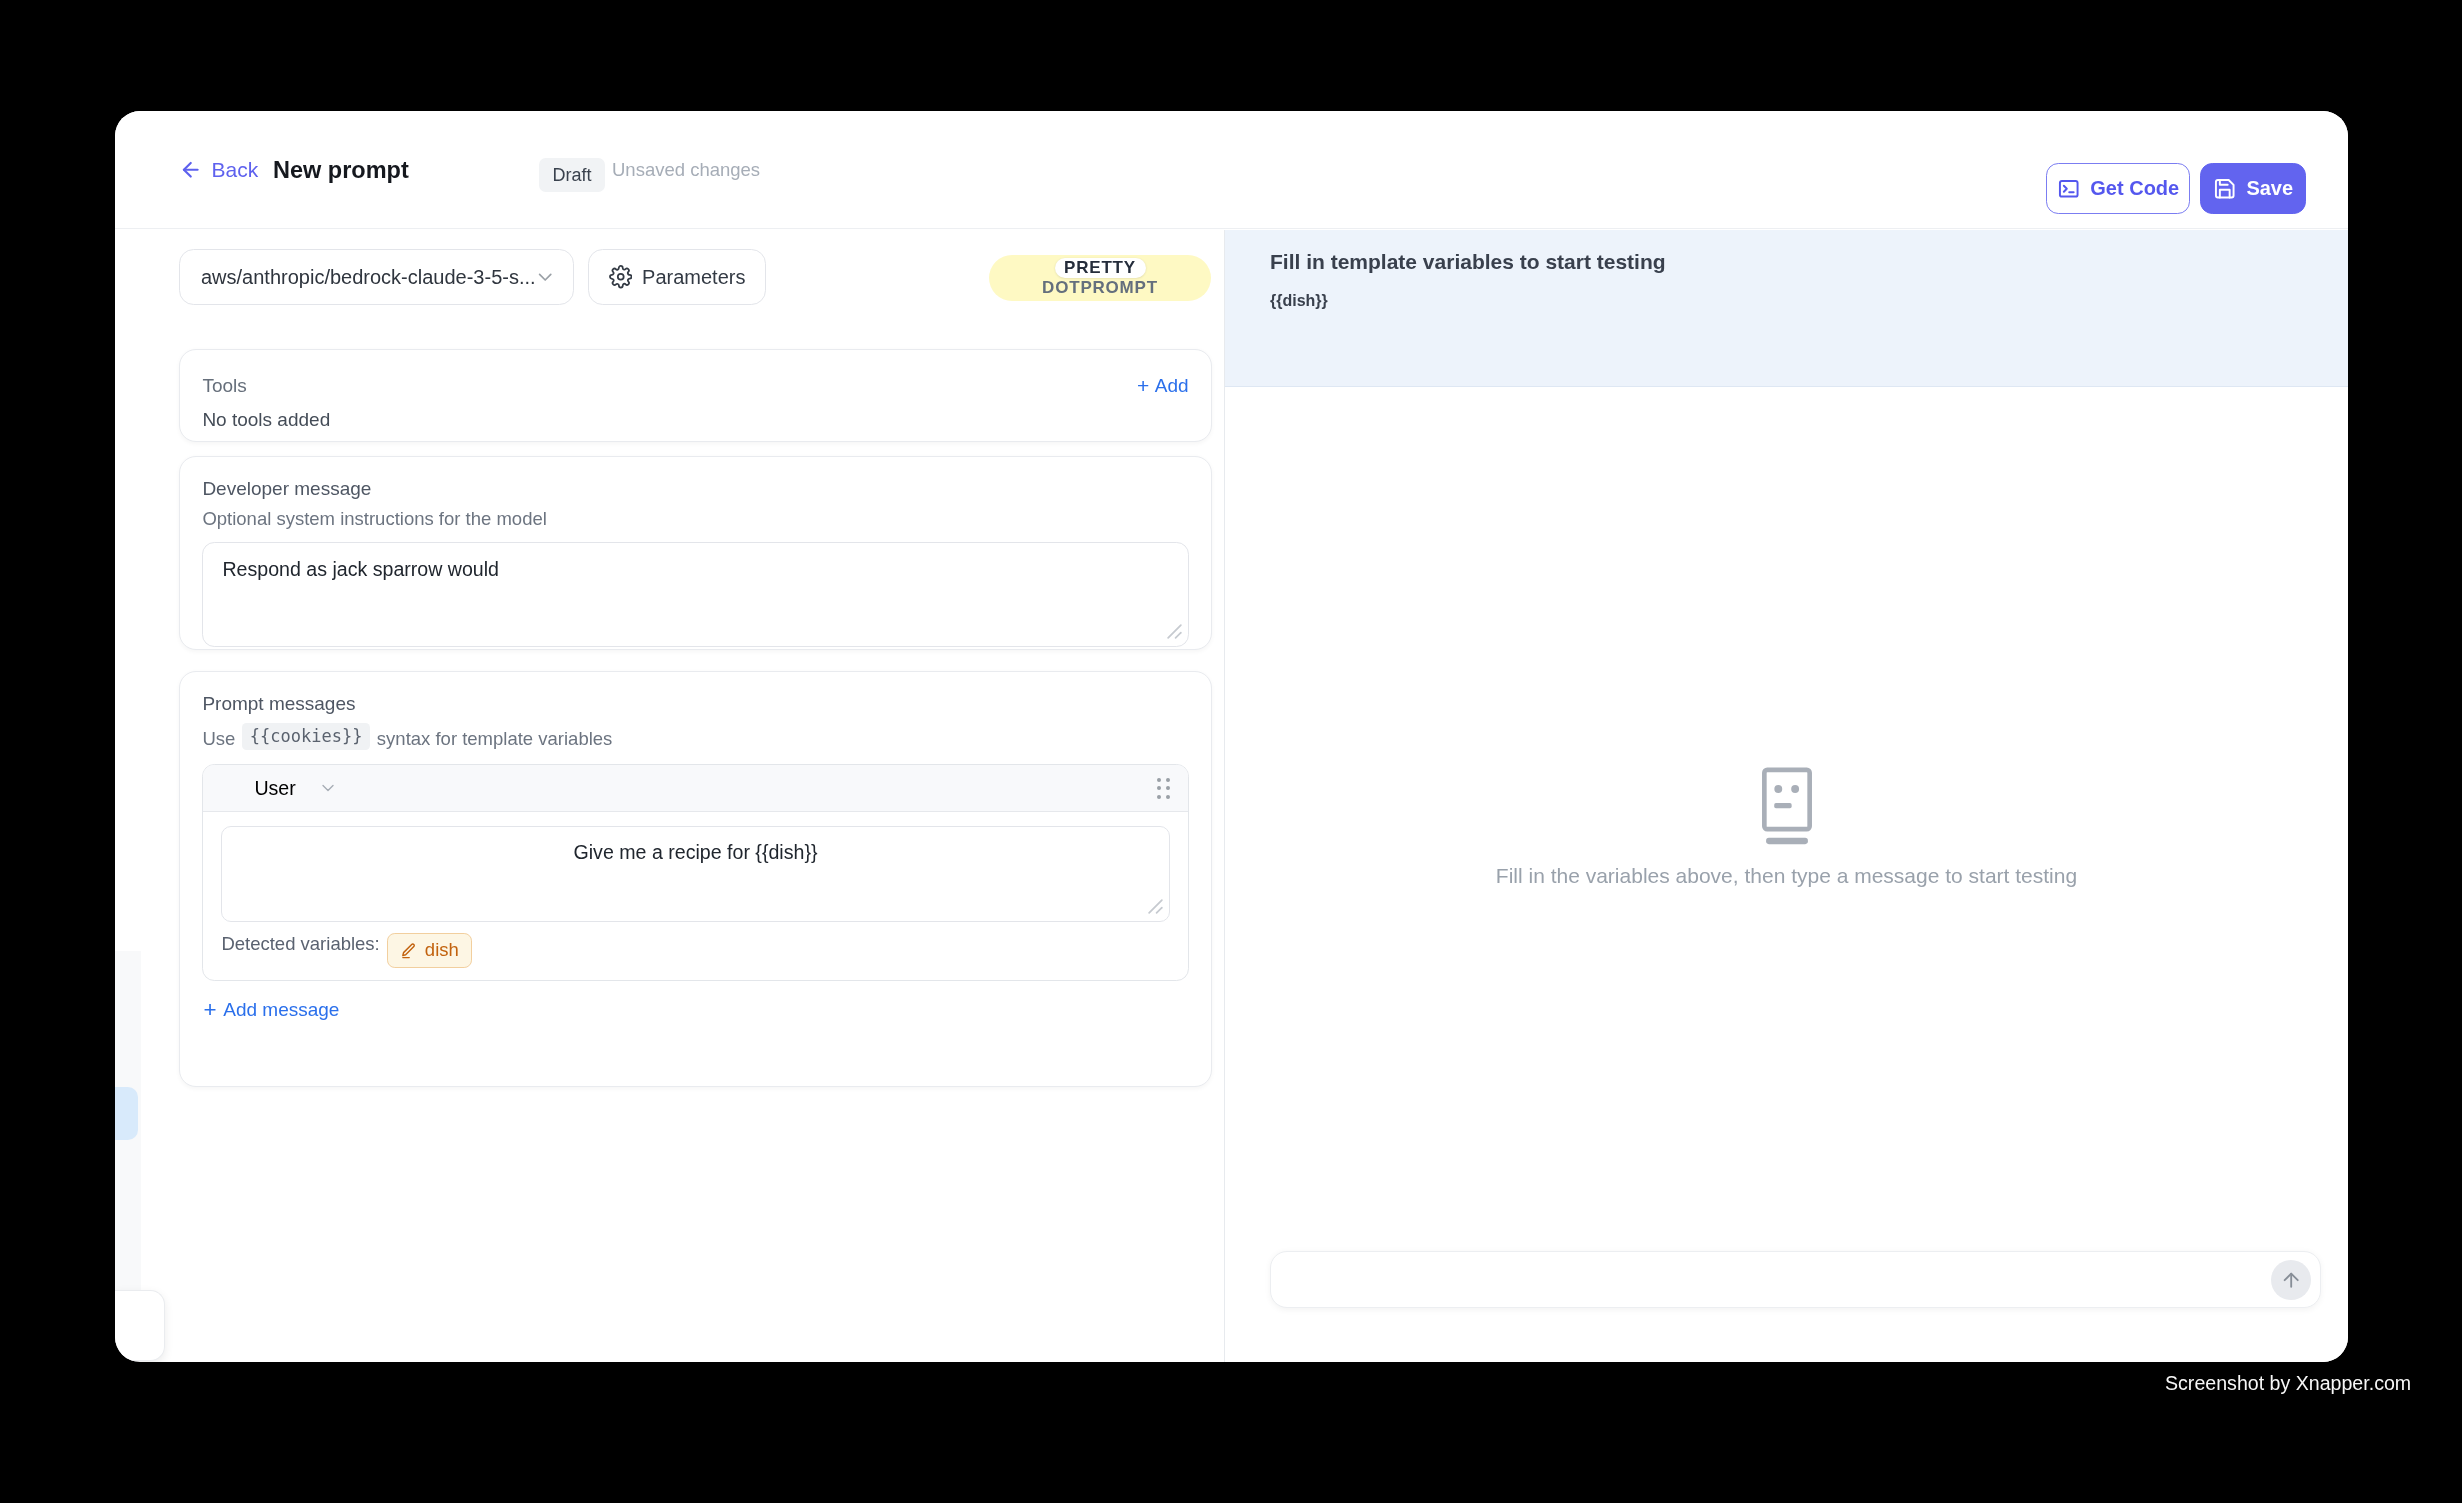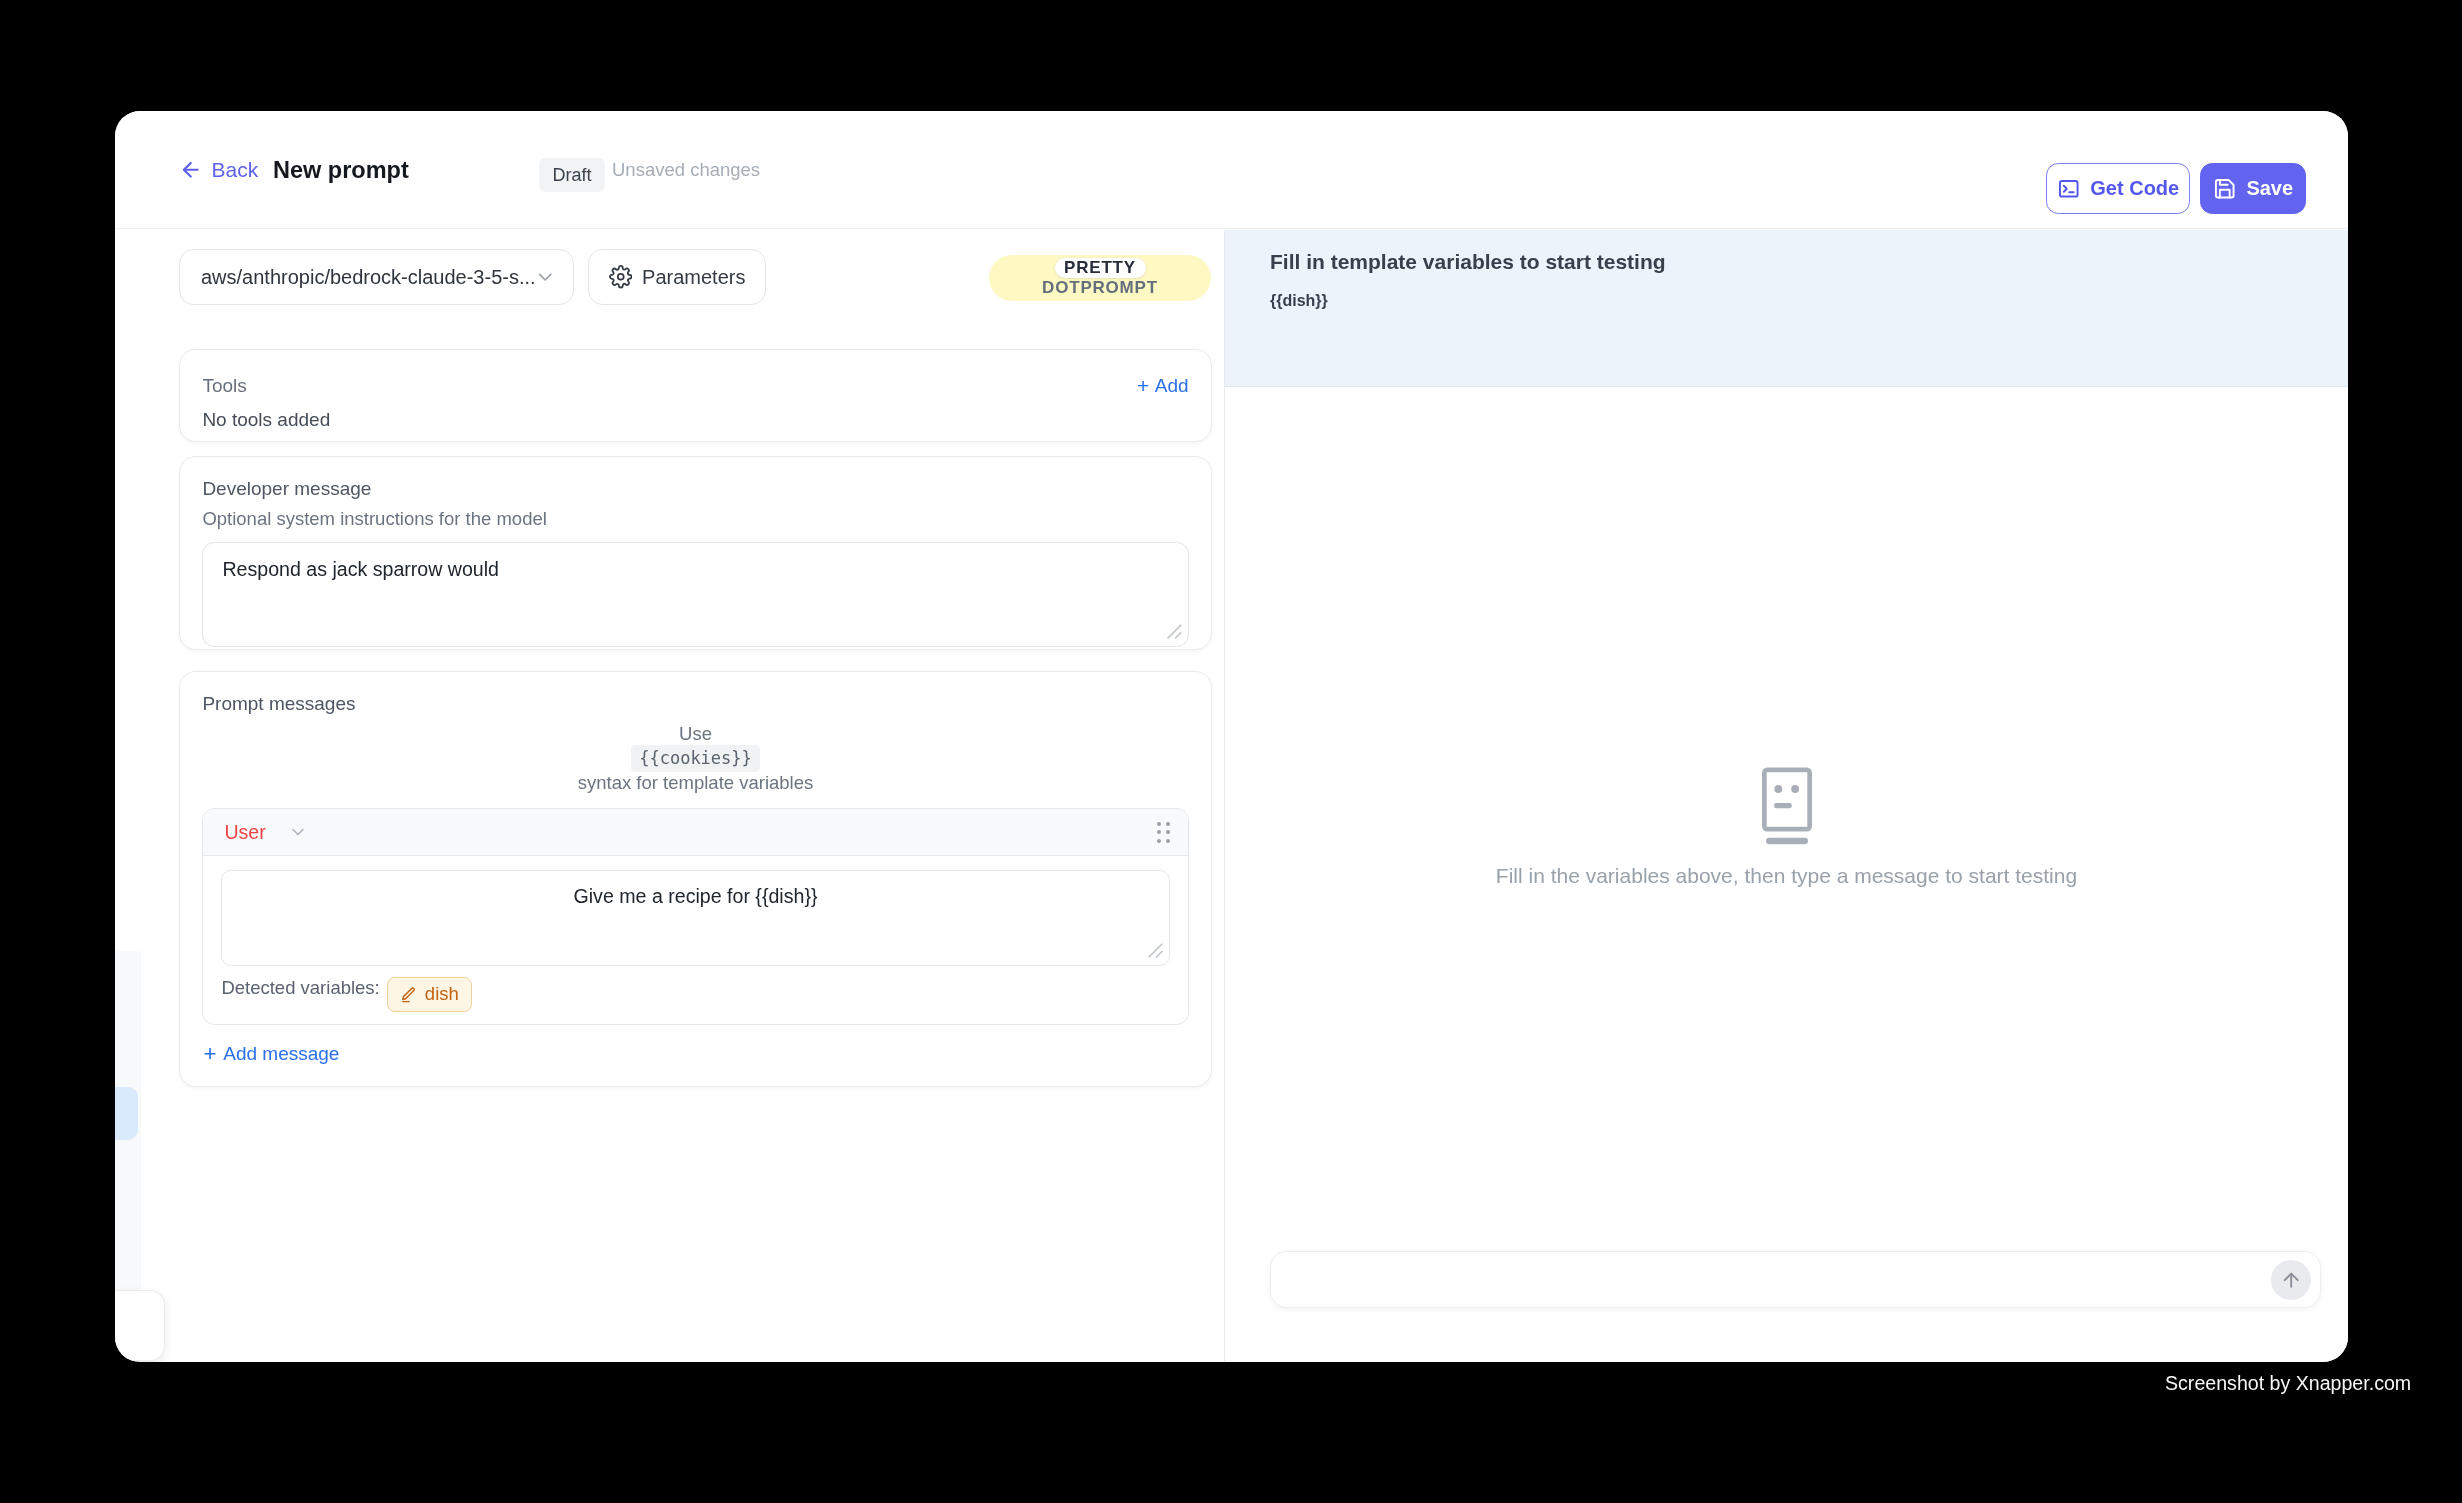--- a/index.html
+++ b/index.html
@@ -40,26 +40,26 @@
   .addlink .lbl { font-size:19px; font-weight:500; }
   .tools-empty { font-size:19px; color:#444C57; margin-top:11.2px; }
 
   .dev-card { top:345px; height:194px; }
   .ta-wrap { position:relative; margin-top:12.3px; }
   textarea { width:100%; border:1.7px solid #E3E5EA; border-radius:12.3px; resize:none; outline:none; font-family:"Liberation Sans","DejaVu Sans",sans-serif; font-size:19.6px; color:#20262E; padding:14.6px 19px; display:block; background:#fff; }
   .dev-ta { height:105px; }
   .grip { position:absolute; right:5.6px; bottom:6.7px; }
 
   .prompt-card { top:560px; height:416px; }
-  .hint { display:flex; align-items:center; margin-top:7.8px; font-size:18.5px; color:#6C7480;flex-direction:column; }
+  .hint { display:flex; align-items:flex-end; margin-top:7.8px; font-size:18.5px; color:#6C7480; }
   .chip { font-family:"DejaVu Sans Mono",monospace; font-size:17px; color:#5A626E; background:#F0F2F4; border-radius:4.5px; padding:3.4px 7.8px; margin:0 6.7px; }
   .msg-block { margin-top:14.6px; border:1.7px solid #E3E6EA; border-radius:12.3px; overflow:hidden; }
   .msg-head { height:47px; background:#F8F9FB; border-bottom:1.1px solid #E6E8EC; display:flex; align-items:center; padding:0 18px 0 21px; }
   .role { display:flex; align-items:center; gap:22.4px; cursor:pointer; }
-  .role span { font-size:19.6px; color:#ef4444; }
+  .role span { font-size:19.6px; color:#000000;margin-left:30px; }
   .drag { margin-left:auto; display:grid; grid-template-columns:repeat(2,3.9px); grid-auto-rows:3.9px; gap:4.5px; cursor:grab; }
   .drag i { width:3.9px; height:3.9px; border-radius:50%; background:#9AA0A6; }
   .msg-body { padding:13.4px 18px 12.3px; }
   .msg-ta { height:96px; border-radius:10px;text-align:center; }
   .detected { display:flex; align-items:flex-start; margin-top:11.2px; gap:7px; }
   .detected .dl { font-size:18.5px; color:#5A6270; }
   .var-badge { display:flex; align-items:center; gap:7.8px; background:#FDF6E4; border:1.1px solid #F2CF9E; border-radius:7.8px; padding:5.6px 12.3px; cursor:pointer; }
   .var-badge span { font-size:18.5px; color:#C2620E; }
   .add-msg { display:flex; align-items:center; gap:6.7px; color:#2A6FEB; margin-top:15.7px; margin-left:1.1px; cursor:pointer; }
   .add-msg .plus::before { content:"+"; font-size:22.4px; font-weight:400; }

